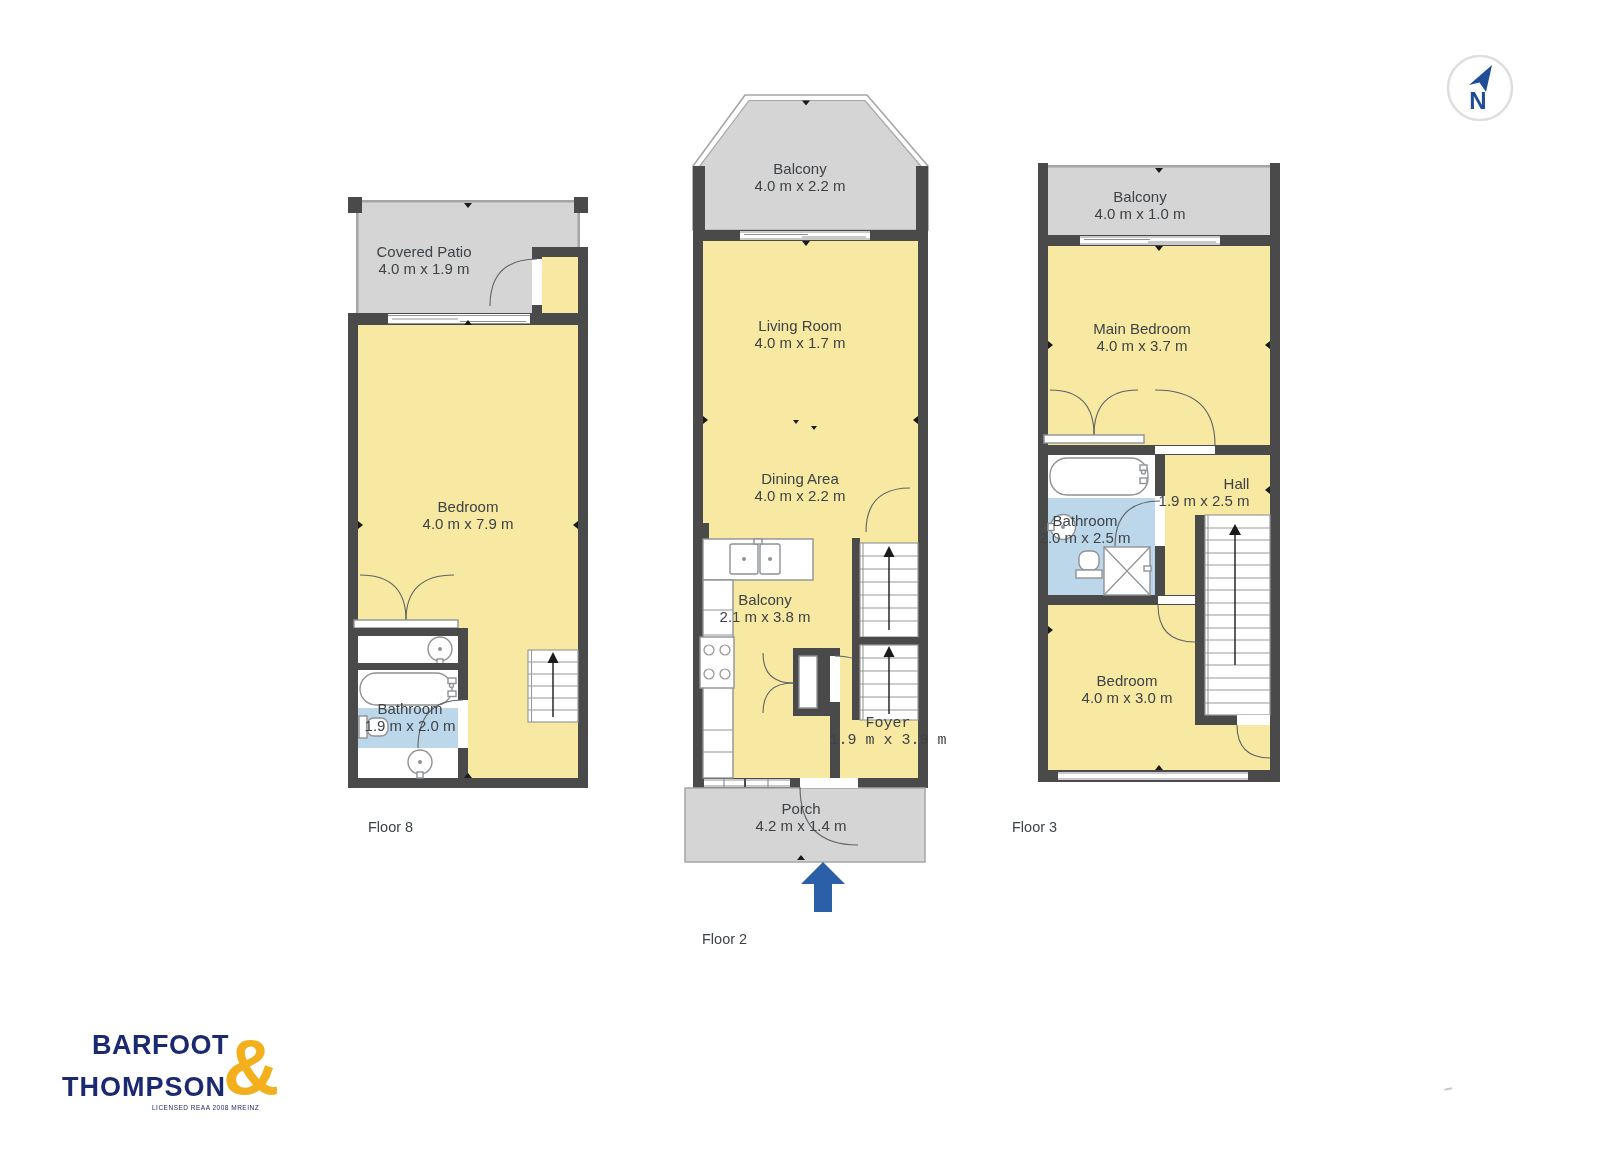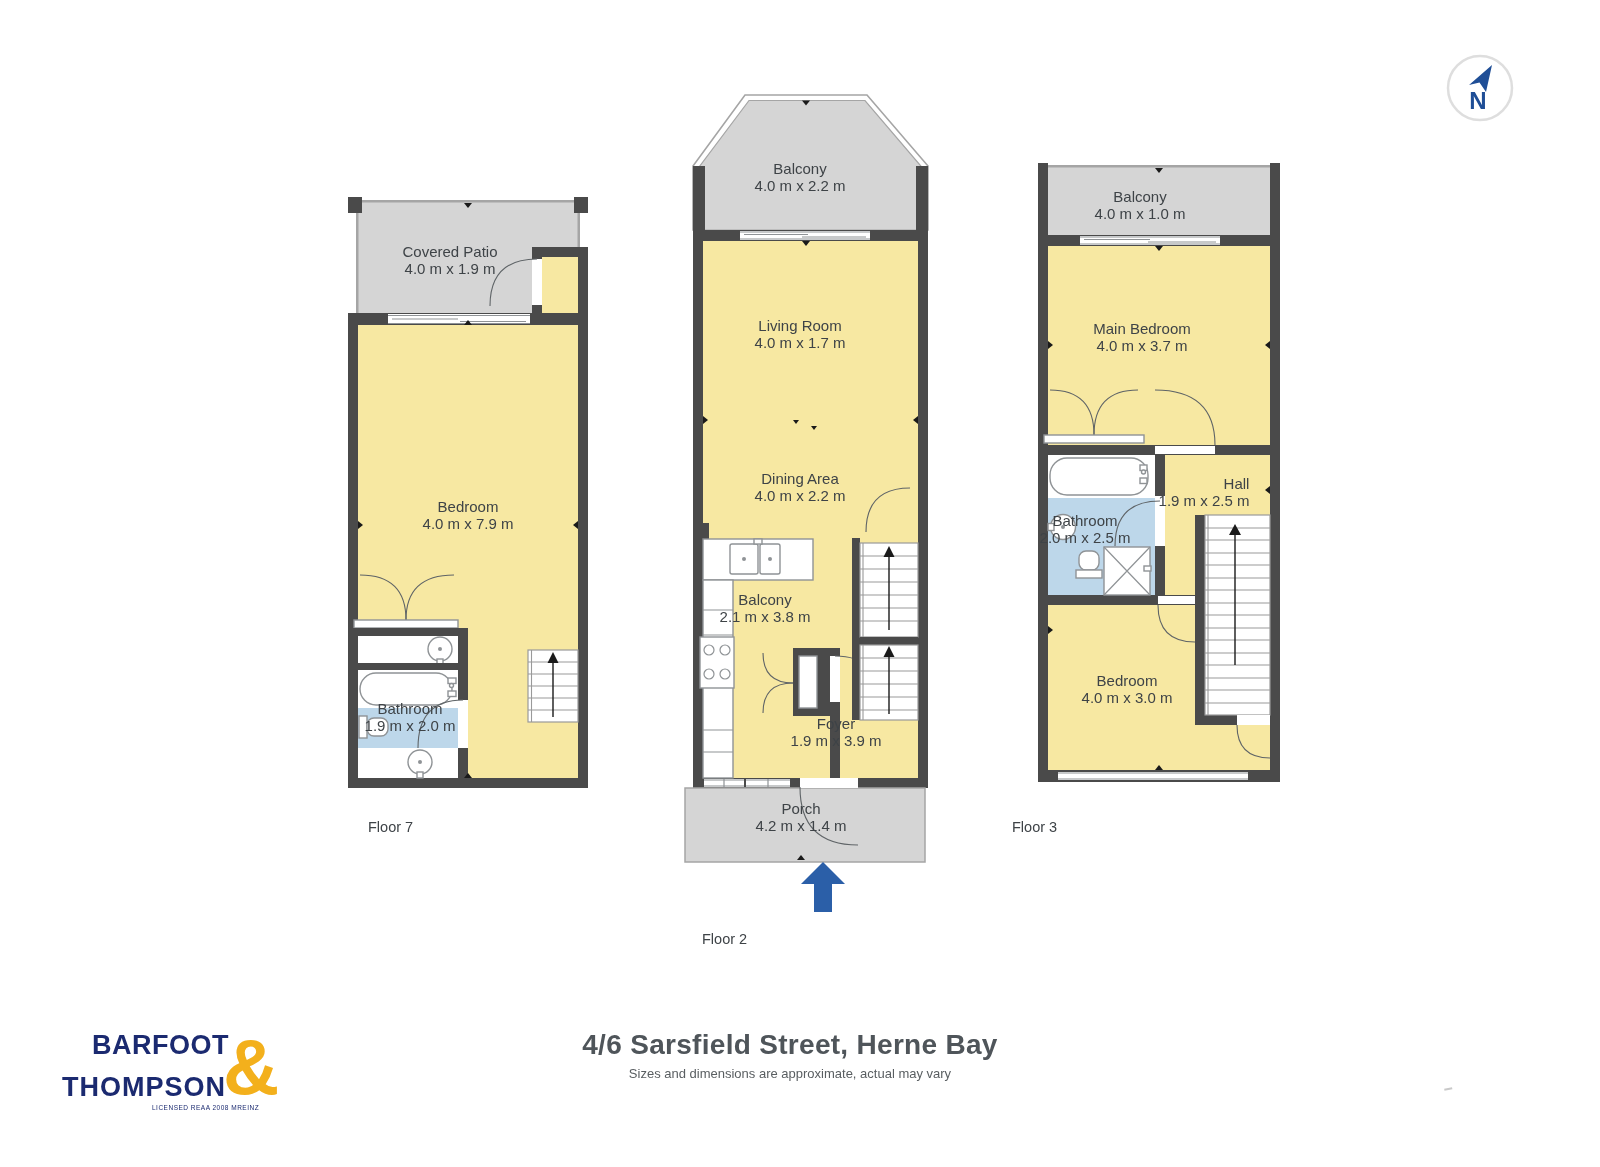--- a/index.html
+++ b/index.html
@@ -329,21 +329,21 @@
       <polygon class="tick" points="125,8 133,8 129,13"></polygon>
       <polygon class="tick" points="18,181 18,189 23,185"></polygon>
       <polygon class="tick" points="240,181 240,189 235,185"></polygon>
       <polygon class="tick" points="125,86 133,86 129,91"></polygon>
       <polygon class="tick" points="240,326 240,334 235,330"></polygon>
       <polygon class="tick" points="18,466 18,474 23,470"></polygon>
       <polygon class="tick" points="125,610 133,610 129,605"></polygon>
     </g>
   </svg>
 
-  <div class="room-label" style="left:450px;top:243px;">
+  <div class="room-label" style="left:424px;top:243px;">
     <span style="display:block">Covered Patio</span>
       <span style="display:block">4.0 m x 1.9 m</span>
   </div>
   <div class="room-label" style="left:468px;top:498px;">
     <span style="display:block">Bedroom</span>
       <span style="display:block">4.0 m x 7.9 m</span>
   </div>
   <div class="room-label" style="left:410px;top:700px;">
     <span style="display:block">Bathroom</span>
       <span style="display:block">1.9 m x 2.0 m</span>
@@ -358,21 +358,21 @@
       <span style="display:block">4.0 m x 1.7 m</span>
   </div>
   <div class="room-label" style="left:800px;top:470px;">
     <span style="display:block">Dining Area</span>
       <span style="display:block">4.0 m x 2.2 m</span>
   </div>
   <div class="room-label" style="left:765px;top:591px;">
     <span style="display:block">Balcony</span>
       <span style="display:block">2.1 m x 3.8 m</span>
   </div>
-  <div class="room-label" style="left:836px;top:715px;">
+  <div class="room-label" style="left:888px;top:715px;font-family:Liberation Mono, monospace;">
     <span style="display:block">Foyer</span>
       <span style="display:block">1.9 m x 3.9 m</span>
   </div>
   <div class="room-label" style="left:801px;top:800px;">
     <span style="display:block">Porch</span>
       <span style="display:block">4.2 m x 1.4 m</span>
   </div>
 
   <div class="room-label" style="left:1140px;top:188px;">
     <span style="display:block">Balcony</span>
@@ -388,34 +388,30 @@
   </div>
   <div class="room-label" style="left:1204px;top:475px;text-align:right;">
     <span style="display:block">Hall</span>
       <span style="display:block">1.9 m x 2.5 m</span>
   </div>
   <div class="room-label" style="left:1127px;top:672px;">
     <span style="display:block">Bedroom</span>
       <span style="display:block">4.0 m x 3.0 m</span>
   </div>
 
-  <div class="floor-caption" style="left:368px;top:819px;">Floor 7</div>
+  <div class="floor-caption" style="left:368px;top:819px;">Floor 8</div>
   <div class="floor-caption" style="left:702px;top:931px;">Floor 2</div>
   <div class="floor-caption" style="left:1012px;top:819px;text-align:center;">Floor 3</div>
 
   <svg class="compass" width="72" height="72" viewBox="0 0 72 72">
     <circle cx="36" cy="36" r="32" fill="#ffffff" stroke="#dedede" stroke-width="2.5"></circle>
     <polygon points="48,13 25,33 35.5,30.5 42,40" fill="#1F4E96"></polygon>
     <text x="34" y="57" text-anchor="middle" font-size="24" font-weight="bold" fill="#1F4E96" font-family="Liberation Sans, sans-serif">N</text>
   </svg>
 
-  <div class="title-block">
-    <div class="main">4/6 Sarsfield Street, Herne Bay</div>
-    <div class="sub">Sizes and dimensions are approximate, actual may vary</div>
-  </div>
 
   <div class="logo">
     <div class="amp">&amp;</div>
     <div class="l1">BARFOOT</div>
     <div class="l2">THOMPSON</div>
     <div class="tag">LICENSED REAA 2008 MREINZ</div>
   </div>
 
   <div class="stray"></div>
 </div>

